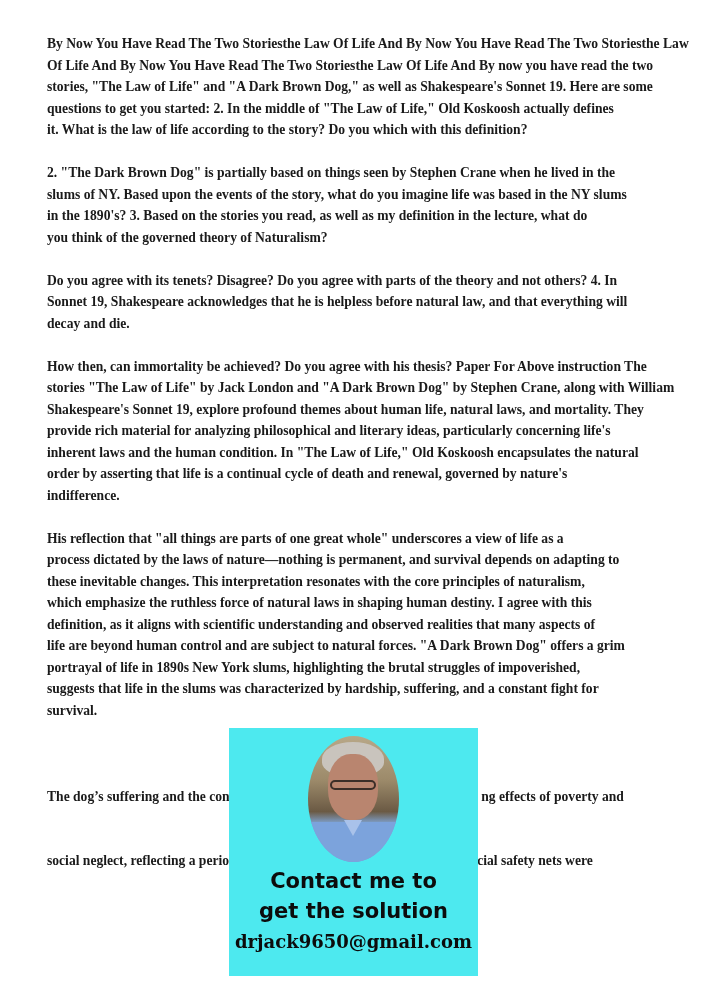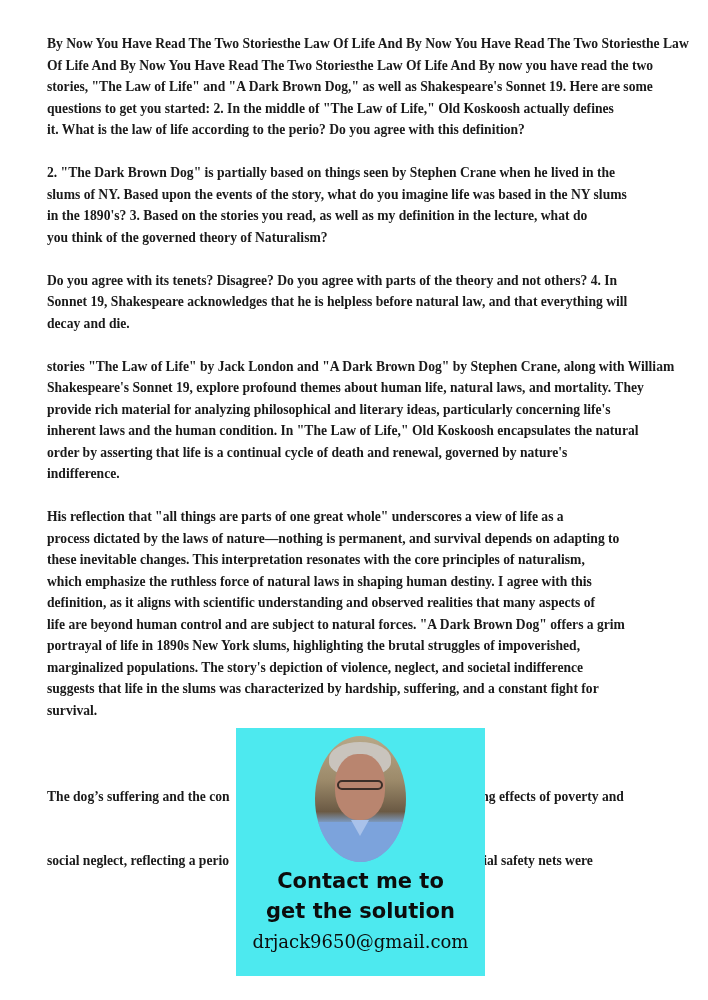--- a/index.html
+++ b/index.html
@@ -26,21 +26,21 @@
     .para {
       margin: 0 0 21.5px 0;
       font-weight: bold;
     }
     .line {
       display: block;
       white-space: nowrap;
     }
     .overlay {
       position: absolute;
-      left: 236px;
+      left: 229px;
       top: 728px;
       width: 249px;
       height: 248px;
       background: #4de9ef;
       text-align: center;
     }
     .portrait {
       position: absolute;
       left: 79px;
       top: 8px;
@@ -107,65 +107,65 @@
       line-height: 30px;
       color: #0c0c0c;
     }
     .cta span { display: block; }
     .email {
       position: absolute;
       left: 0;
       top: 202px;
       width: 249px;
       font-family: "DejaVu Serif", "Liberation Serif", serif;
-      font-weight: normal;
+      font-weight: bold;
       font-size: 18px;
       line-height: 24px;
       color: #0c0c0c;
     }
   </style>
 </head>
 <body>
 
 <div class="page">
   <p class="para">
     <span class="line">By Now You Have Read The Two Storiesthe Law Of Life And By Now You Have Read The Two Storiesthe Law</span>
     <span class="line">Of Life And By Now You Have Read The Two Storiesthe Law Of Life And By now you have read the two</span>
     <span class="line">stories, "The Law of Life" and "A Dark Brown Dog," as well as Shakespeare's Sonnet 19. Here are some</span>
     <span class="line">questions to get you started: 2. In the middle of "The Law of Life," Old Koskoosh actually defines</span>
-    <span class="line">it. What is the law of life according to the perio? Do you agree with this definition?</span>
+    <span class="line">it. What is the law of life according to the story? Do you which with this definition?</span>
   </p>
   <p class="para">
     <span class="line">2. "The Dark Brown Dog" is partially based on things seen by Stephen Crane when he lived in the</span>
     <span class="line">slums of NY. Based upon the events of the story, what do you imagine life was based in the NY slums</span>
     <span class="line">in the 1890's? 3. Based on the stories you read, as well as my definition in the lecture, what do</span>
     <span class="line">you think of the governed theory of Naturalism?</span>
   </p>
   <p class="para">
     <span class="line">Do you agree with its tenets? Disagree? Do you agree with parts of the theory and not others? 4. In</span>
     <span class="line">Sonnet 19, Shakespeare acknowledges that he is helpless before natural law, and that everything will</span>
     <span class="line">decay and die.</span>
   </p>
   <p class="para">
+    <span class="line">How then, can immortality be achieved? Do you agree with his thesis? Paper For Above instruction The</span>
     <span class="line">stories "The Law of Life" by Jack London and "A Dark Brown Dog" by Stephen Crane, along with William</span>
     <span class="line">Shakespeare's Sonnet 19, explore profound themes about human life, natural laws, and mortality. They</span>
     <span class="line">provide rich material for analyzing philosophical and literary ideas, particularly concerning life's</span>
     <span class="line">inherent laws and the human condition. In "The Law of Life," Old Koskoosh encapsulates the natural</span>
     <span class="line">order by asserting that life is a continual cycle of death and renewal, governed by nature's</span>
     <span class="line">indifference.</span>
   </p>
   <p class="para">
     <span class="line">His reflection that "all things are parts of one great whole" underscores a view of life as a</span>
     <span class="line">process dictated by the laws of nature—nothing is permanent, and survival depends on adapting to</span>
     <span class="line">these inevitable changes. This interpretation resonates with the core principles of naturalism,</span>
     <span class="line">which emphasize the ruthless force of natural laws in shaping human destiny. I agree with this</span>
     <span class="line">definition, as it aligns with scientific understanding and observed realities that many aspects of</span>
     <span class="line">life are beyond human control and are subject to natural forces. "A Dark Brown Dog" offers a grim</span>
     <span class="line">portrayal of life in 1890s New York slums, highlighting the brutal struggles of impoverished,</span>
-    <span class="line">marginalized populations. The story's depiction of violence, neglect, and societal indifference</span>
     <span class="line">suggests that life in the slums was characterized by hardship, suffering, and a constant fight for</span>
     <span class="line">survival.</span>
   </p>
   <p class="para" style="white-space: pre;">
     <span class="line" style="white-space: pre;">The dog’s suffering and the con                                                                          ng effects of poverty and</span>
     <span class="line" style="white-space: pre;">social neglect, reflecting a perio                                                                         cial safety nets were</span>
     
     
     
     

